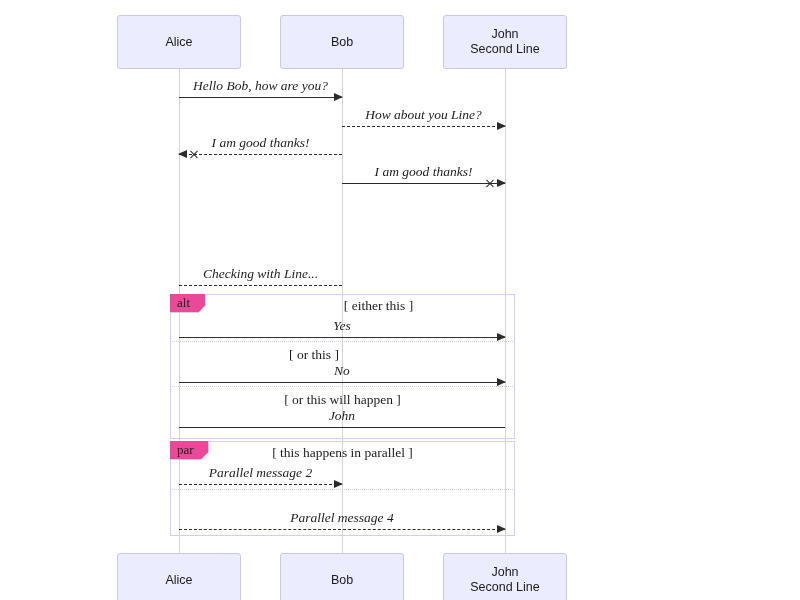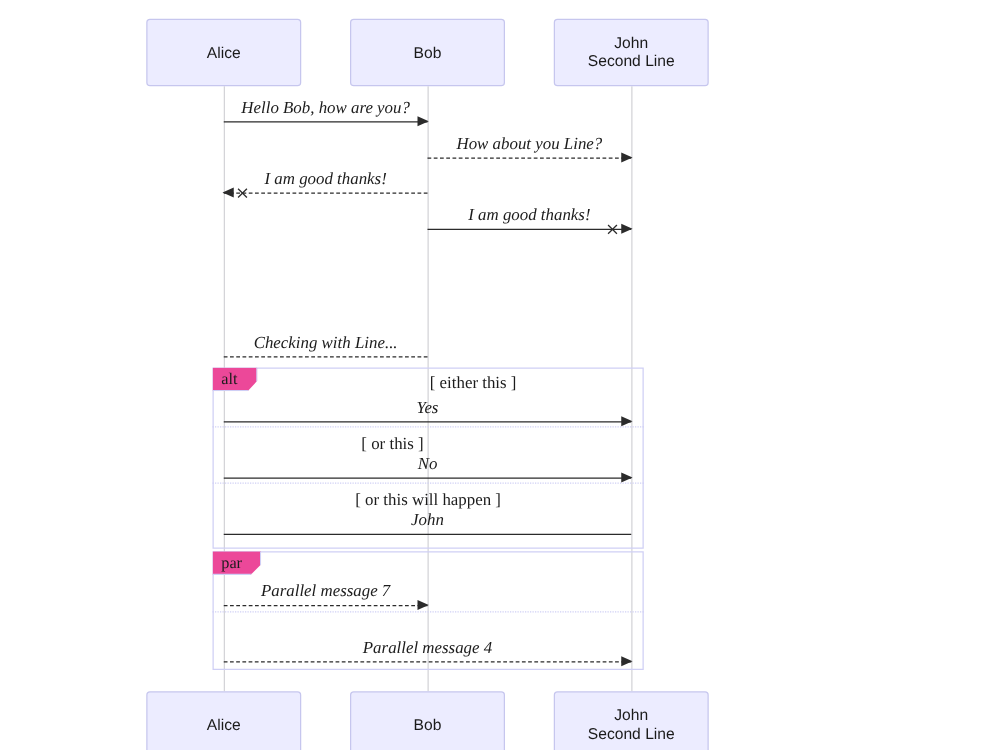--- a/index.html
+++ b/index.html
@@ -229,24 +229,25 @@
     <div class="frag-tag" style="left: 170px; top: 294px; width: 36px;">alt</div>
     <div class="frag-cond" style="left: 170px; top: 298px; width: 345px; margin-left: 36px;">[ either this ]</div>
     <div class="frag-sep" style="left: 170px; top: 341px; width: 345px;"></div>
     <div class="frag-cond" style="left: 170px; top: 347px; width: 288px;">[ or this ]</div>
     <div class="frag-sep" style="left: 170px; top: 386px; width: 345px;"></div>
     <div class="frag-cond" style="left: 170px; top: 392px; width: 345px; text-align: center;">[ or this will happen ]</div>
     <div class="clip-box" style="left: 170px; top: 441px; width: 345px; height: 95px;">
       <div class="msg dashed" style="left: 9px; top: 43px; width: 163px;">
         <div class="line"></div>
         <div class="arrow-r"></div>
-        <div class="label">Parallel message 7</div>
+        <div class="label">Parallel message 2</div>
       </div>
       <div class="msg dashed" style="left: 9px; top: 88px; width: 326px;">
         <div class="line"></div>
         <div class="arrow-r"></div>
         <div class="label">Parallel message 4</div>
       </div>
     </div>
     <div class="fragment" style="left: 170px; top: 441px; width: 345px; height: 95px;"></div>
     <div class="frag-tag" style="left: 170px; top: 441px; width: 39px;">par</div>
+    <div class="frag-cond" style="left: 170px; top: 445px; width: 345px;">[ this happens in parallel ]</div>
     <div class="frag-sep" style="left: 170px; top: 489px; width: 345px;"></div>
   </div>
 
 </body></html>

